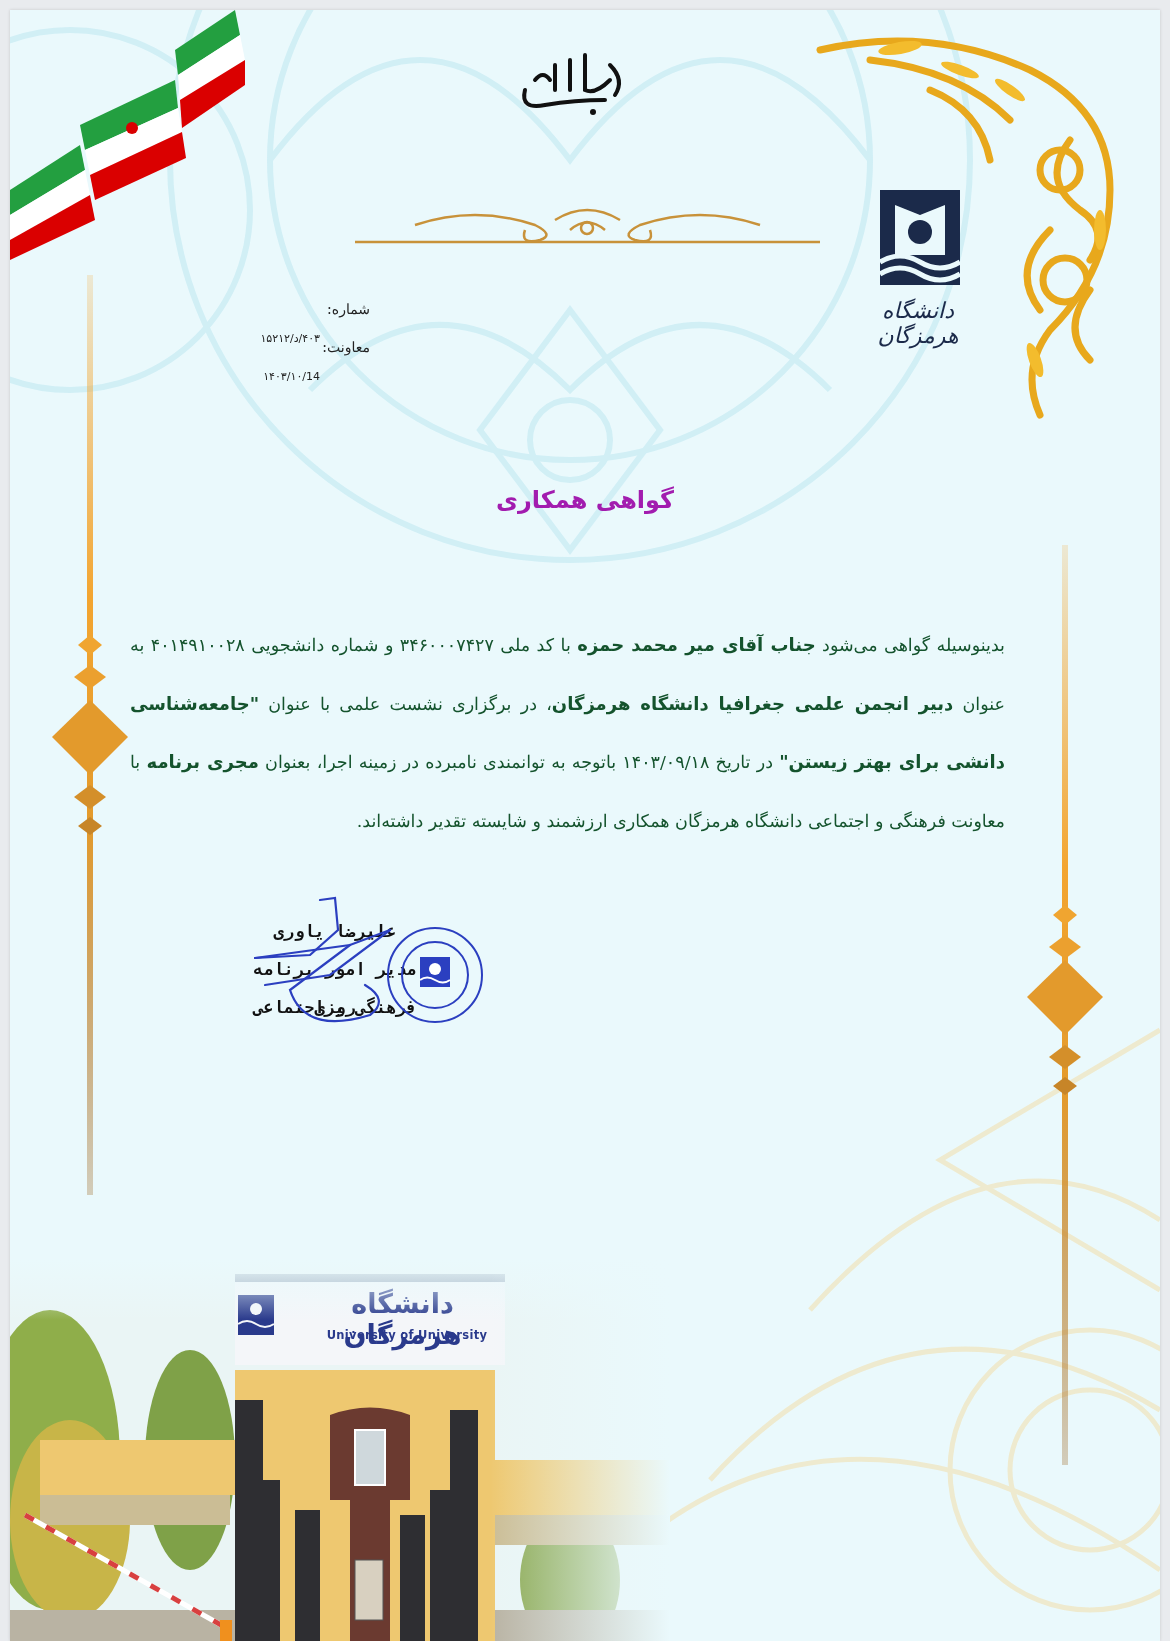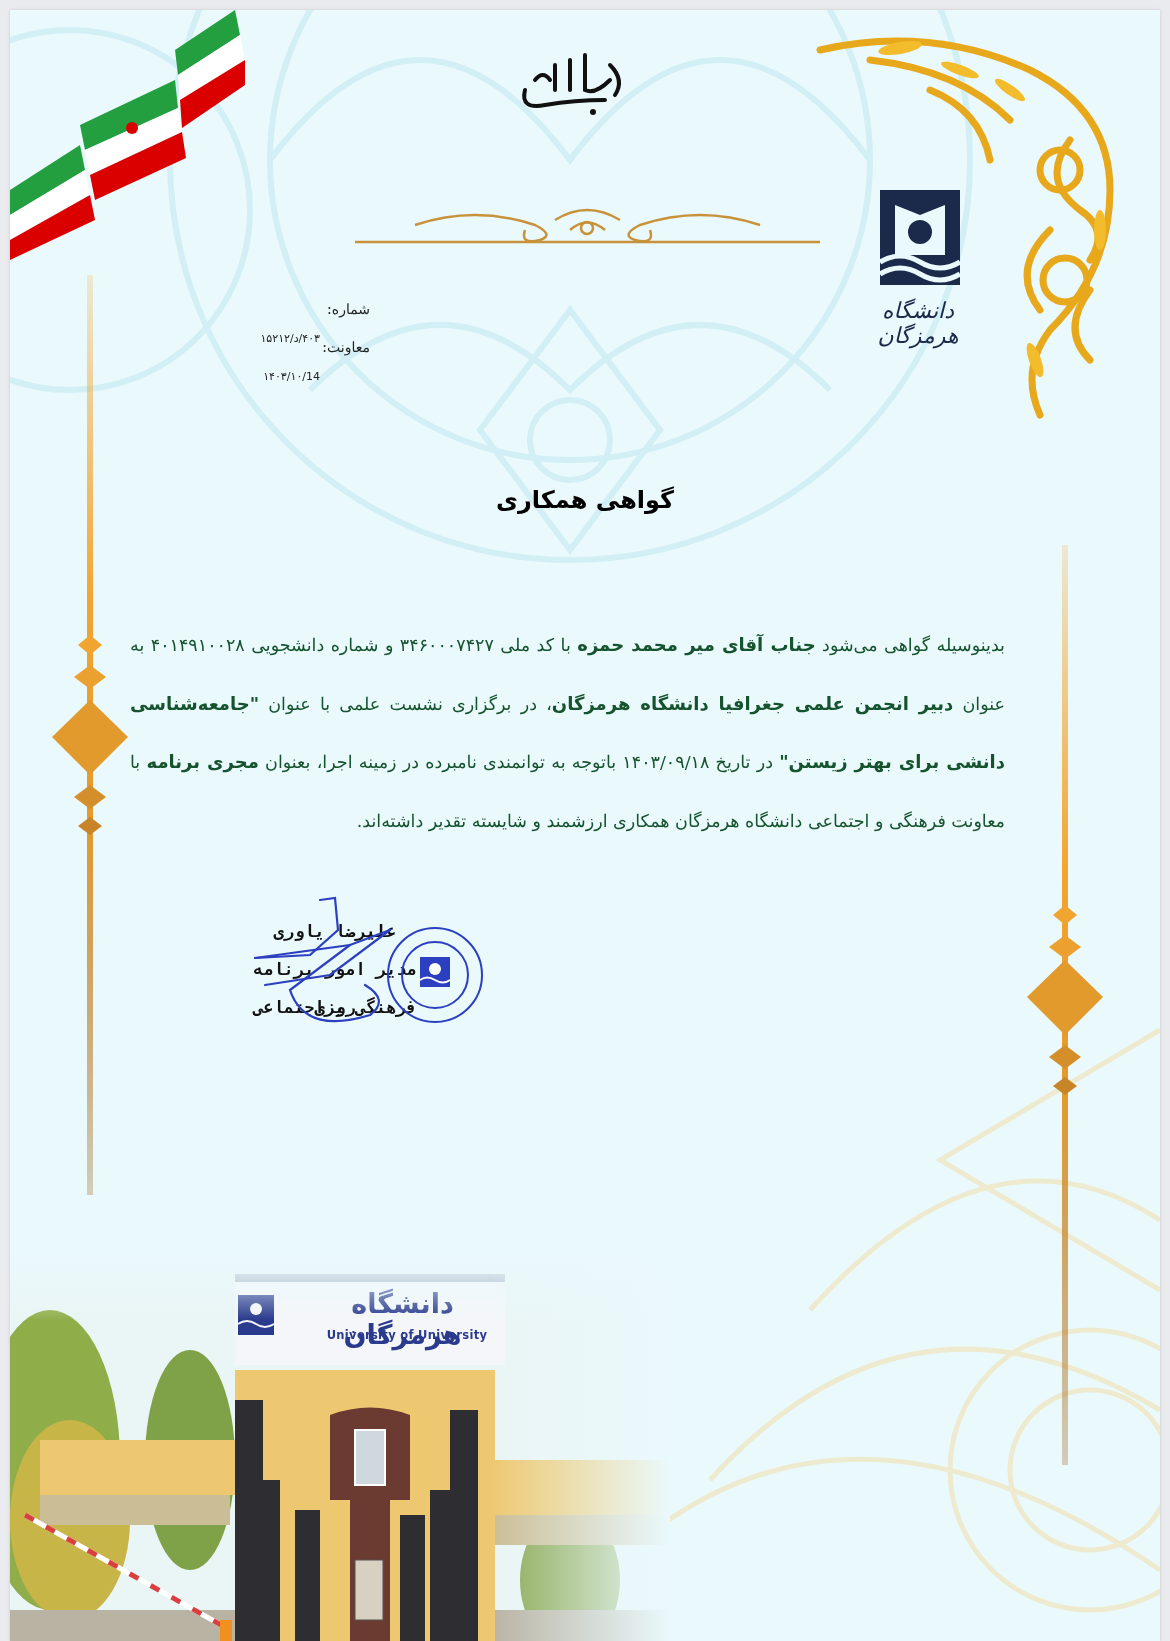--- a/index.html
+++ b/index.html
@@ -11,21 +11,21 @@
   .basmala { position:absolute; left:505px; top:40px; width:130px; height:70px; }
   .header-rule { position:absolute; left:345px; top:190px; width:465px; height:60px; }
   .logo { position:absolute; left:840px; top:180px; width:140px; height:150px; }
   .logo-text { position:absolute; left:838px; top:288px; width:140px; text-align:center; font-family:"DejaVu Serif", serif; font-size:22px; color:#1b2a4a; font-style:italic; direction:rtl; }
   .meta { position:absolute; left:195px; top:283px; width:165px; direction:rtl; font-size:14px; color:#222; }
   .meta-row { display:flex; gap:10px; height:38px; align-items:flex-start; }
   .meta-label { width:40px; text-align:left; padding-top:8px; font-family:"DejaVu Serif", serif; font-size:14px; }
   .meta-val { font-size:11px; direction:ltr; unicode-bidi:plaintext; letter-spacing:1px;margin-top:39px; }
   .pendant-left { position:absolute; left:40px; top:265px; width:80px; height:920px; }
   .pendant-right { position:absolute; left:1015px; top:535px; width:80px; height:920px; }
-  .title { position:absolute; left:0; width:1150px; top:476px; text-align:center; font-size:24px; font-weight:bold; color:#000000; direction:rtl; font-family:"DejaVu Sans", sans-serif; }
+  .title { position:absolute; left:0; width:1150px; top:476px; text-align:center; font-size:24px; font-weight:bold; color:#a21caf; direction:rtl; font-family:"DejaVu Sans", sans-serif; }
   .body-text { position:absolute; left:120px; top:606px; width:875px; direction:rtl; text-align:justify; text-align-last:right; font-family:"DejaVu Serif", serif; font-size:17.5px; line-height:58.5px; color:#14532d; }
   .body-text b { font-family:"DejaVu Sans", sans-serif; font-weight:bold; font-size:18px; }
   .signature { position:absolute; left:235px; top:904px; width:180px; direction:rtl; text-align:center; font-family:Liberation Mono, monospace; font-weight:bold; font-size:17px; color:#111; }
   .signature div { height:38px; line-height:38px; }
   .sig-scribble { position:absolute; left:240px; top:880px; width:200px; height:150px; }
   .stamp { position:absolute; left:375px; top:915px; width:100px; height:100px; }
   .campus { position:absolute; left:0; top:1250px; width:660px; height:381px; }
   .campus-sign-fa { position:absolute; left:295px; top:1278px; width:195px; text-align:center; font-family:"DejaVu Sans", sans-serif; font-weight:bold; font-size:27px; color:#2a3a8c; direction:rtl; }
   .campus-sign-en { position:absolute; left:302px; top:1318px; width:190px; text-align:center; font-family:"DejaVu Sans", sans-serif; font-weight:bold; font-size:11.5px; color:#2a3a8c; letter-spacing:0.3px; }
   .fade { position:absolute; left:480px; top:1250px; width:180px; height:381px; background:linear-gradient(90deg, rgba(234,249,252,0) 0%, rgba(234,249,252,1) 100%); }

